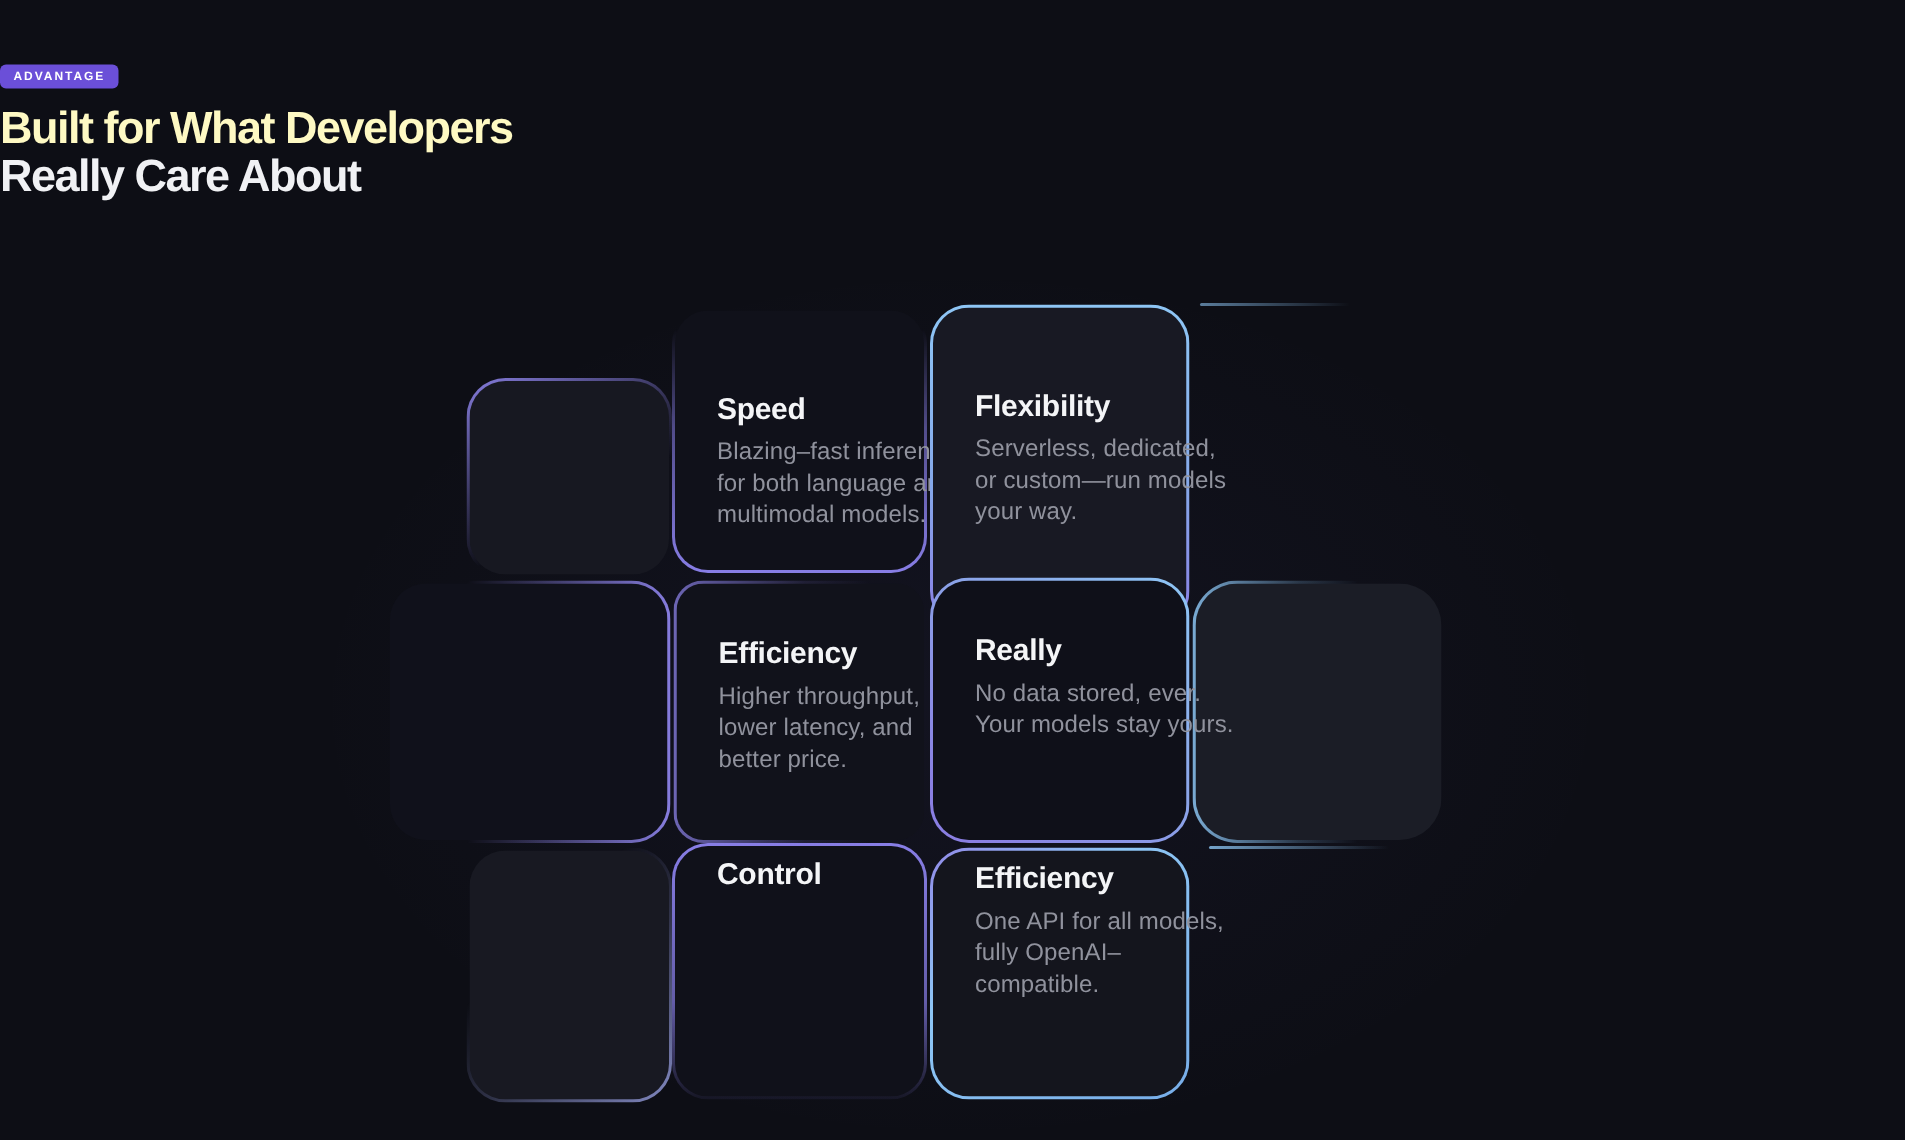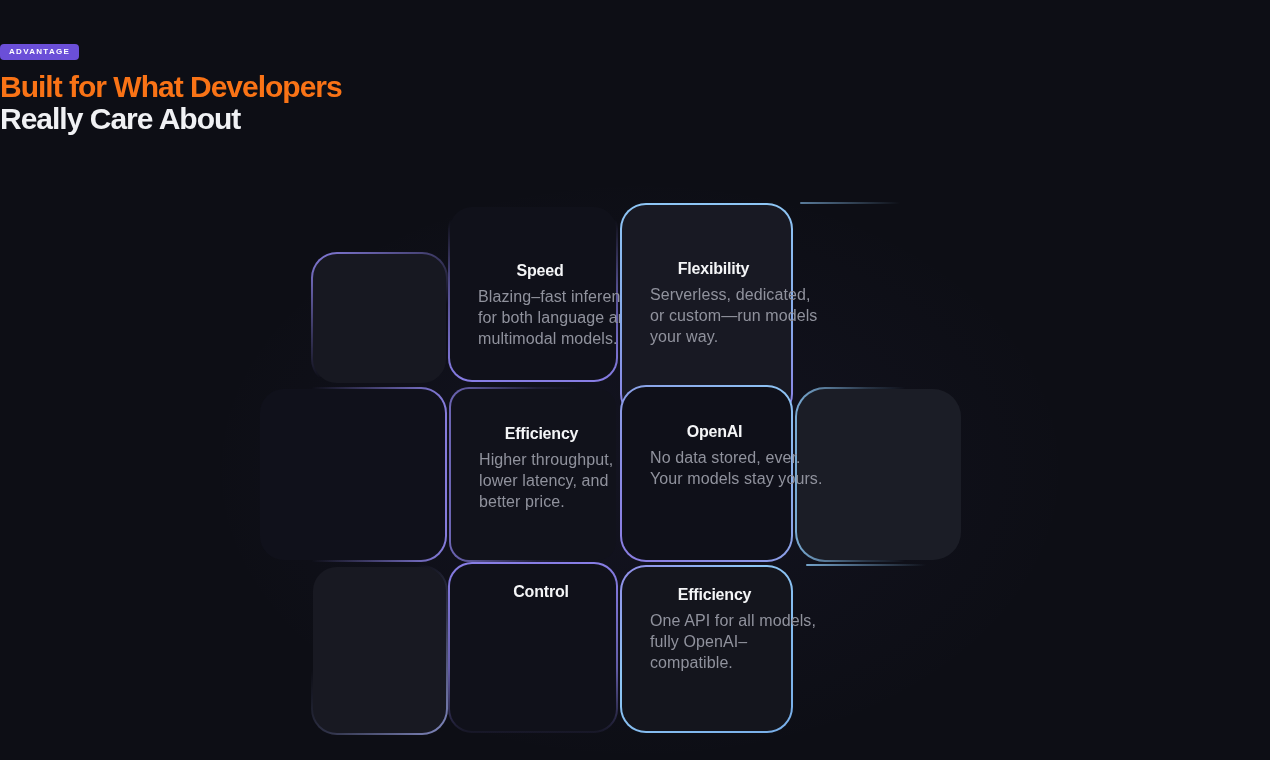--- a/index.html
+++ b/index.html
@@ -15,21 +15,21 @@
   }
 
   
   .header{position:absolute;top:40px;left:0;right:0;text-align:left;}
   .badge{
     display:inline-block;background:#6b4fd8;color:#ffffff;
     font-size:8px;font-weight:700;letter-spacing:1.3px;
     padding:4px 9px;border-radius:4px;line-height:8px;
   }
   .h1{font-size:30px;line-height:32px;font-weight:700;letter-spacing:-1px;margin-top:11px;}
-  .h1 .line1{color:#f97316;}
+  .h1 .line1{color:#fef9c3;}
   .h1 .line2{color:#f0f1f4;}
   .subtitle{margin-top:12px;font-size:11.5px;color:#b9bbc3;letter-spacing:0.1px;}
 
   
   .shape{
     position:absolute;border:2px solid transparent;box-sizing:border-box;
     background:linear-gradient(var(--fill),var(--fill)) padding-box, var(--edge) border-box;
   }
   .a1{left:311px;top:252px;width:137px;height:133px;border-radius:26px;
       --fill:#171821;
@@ -57,23 +57,23 @@
       --edge:linear-gradient(315deg, rgba(152,160,225,0.85) 0%, rgba(152,160,225,0.25) 40%, rgba(152,160,225,0) 66%);}
   .b3{left:448px;top:562px;width:170px;height:171px;border-radius:24px;
       --fill:#10111a;
       --edge:linear-gradient(to bottom, rgba(136,126,230,1) 0%, rgba(136,126,230,0.7) 62%, rgba(136,126,230,0.08) 100%);}
   .c3{left:620px;top:565px;width:173px;height:168px;border-radius:26px;
       --fill:#14151d;
       --edge:linear-gradient(140deg, #918ae8 0%, #8ec6f5 35%, #77ade8 100%);}
 
   .pt1{padding:55px 14px 0 28px;}
   .pt2{padding:36px 12px 0 28px;}
-  .pt3{padding:19px 12px 0 28px;}
+  .pt3{padding:8px 12px 0 28px;}
 
-  .card-title{font-size:16px;font-weight:700;color:#f4f5f7;letter-spacing:-0.2px;text-align:center;}
+  .card-title{font-size:20px;font-weight:700;color:#f4f5f7;letter-spacing:-0.2px;}
   .card-desc{margin-top:6px;font-size:16px;line-height:21px;color:#90929d;white-space:pre;letter-spacing:0.1px;}
 
   
   .trail{position:absolute;height:2px;border-radius:2px;}
   .trail-bottom-right{left:806px;top:564px;width:120px;
       background:linear-gradient(to right, rgba(141,199,245,0.8), rgba(141,199,245,0));}
   .trail-top-right{left:800px;top:202px;width:100px;
       background:linear-gradient(to right, rgba(142,198,245,0.6), rgba(142,198,245,0));}
 </style>
 </head>
@@ -109,21 +109,21 @@
   </div>
 
   <div class="shape b2 pt2">
     <div class="card-title">Efficiency</div>
     <div class="card-desc">Higher throughput,
 lower latency, and
 better price.</div>
   </div>
 
   <div class="shape c2 pt2">
-    <div class="card-title">OpenAI</div>
+    <div class="card-title">Really</div>
     <div class="card-desc">No data stored, ever.
 Your models stay yours.</div>
   </div>
 
   <div class="shape b3 pt3">
     <div class="card-title">Control</div>
   </div>
 
   <div class="shape c3 pt3">
     <div class="card-title">Efficiency</div>

